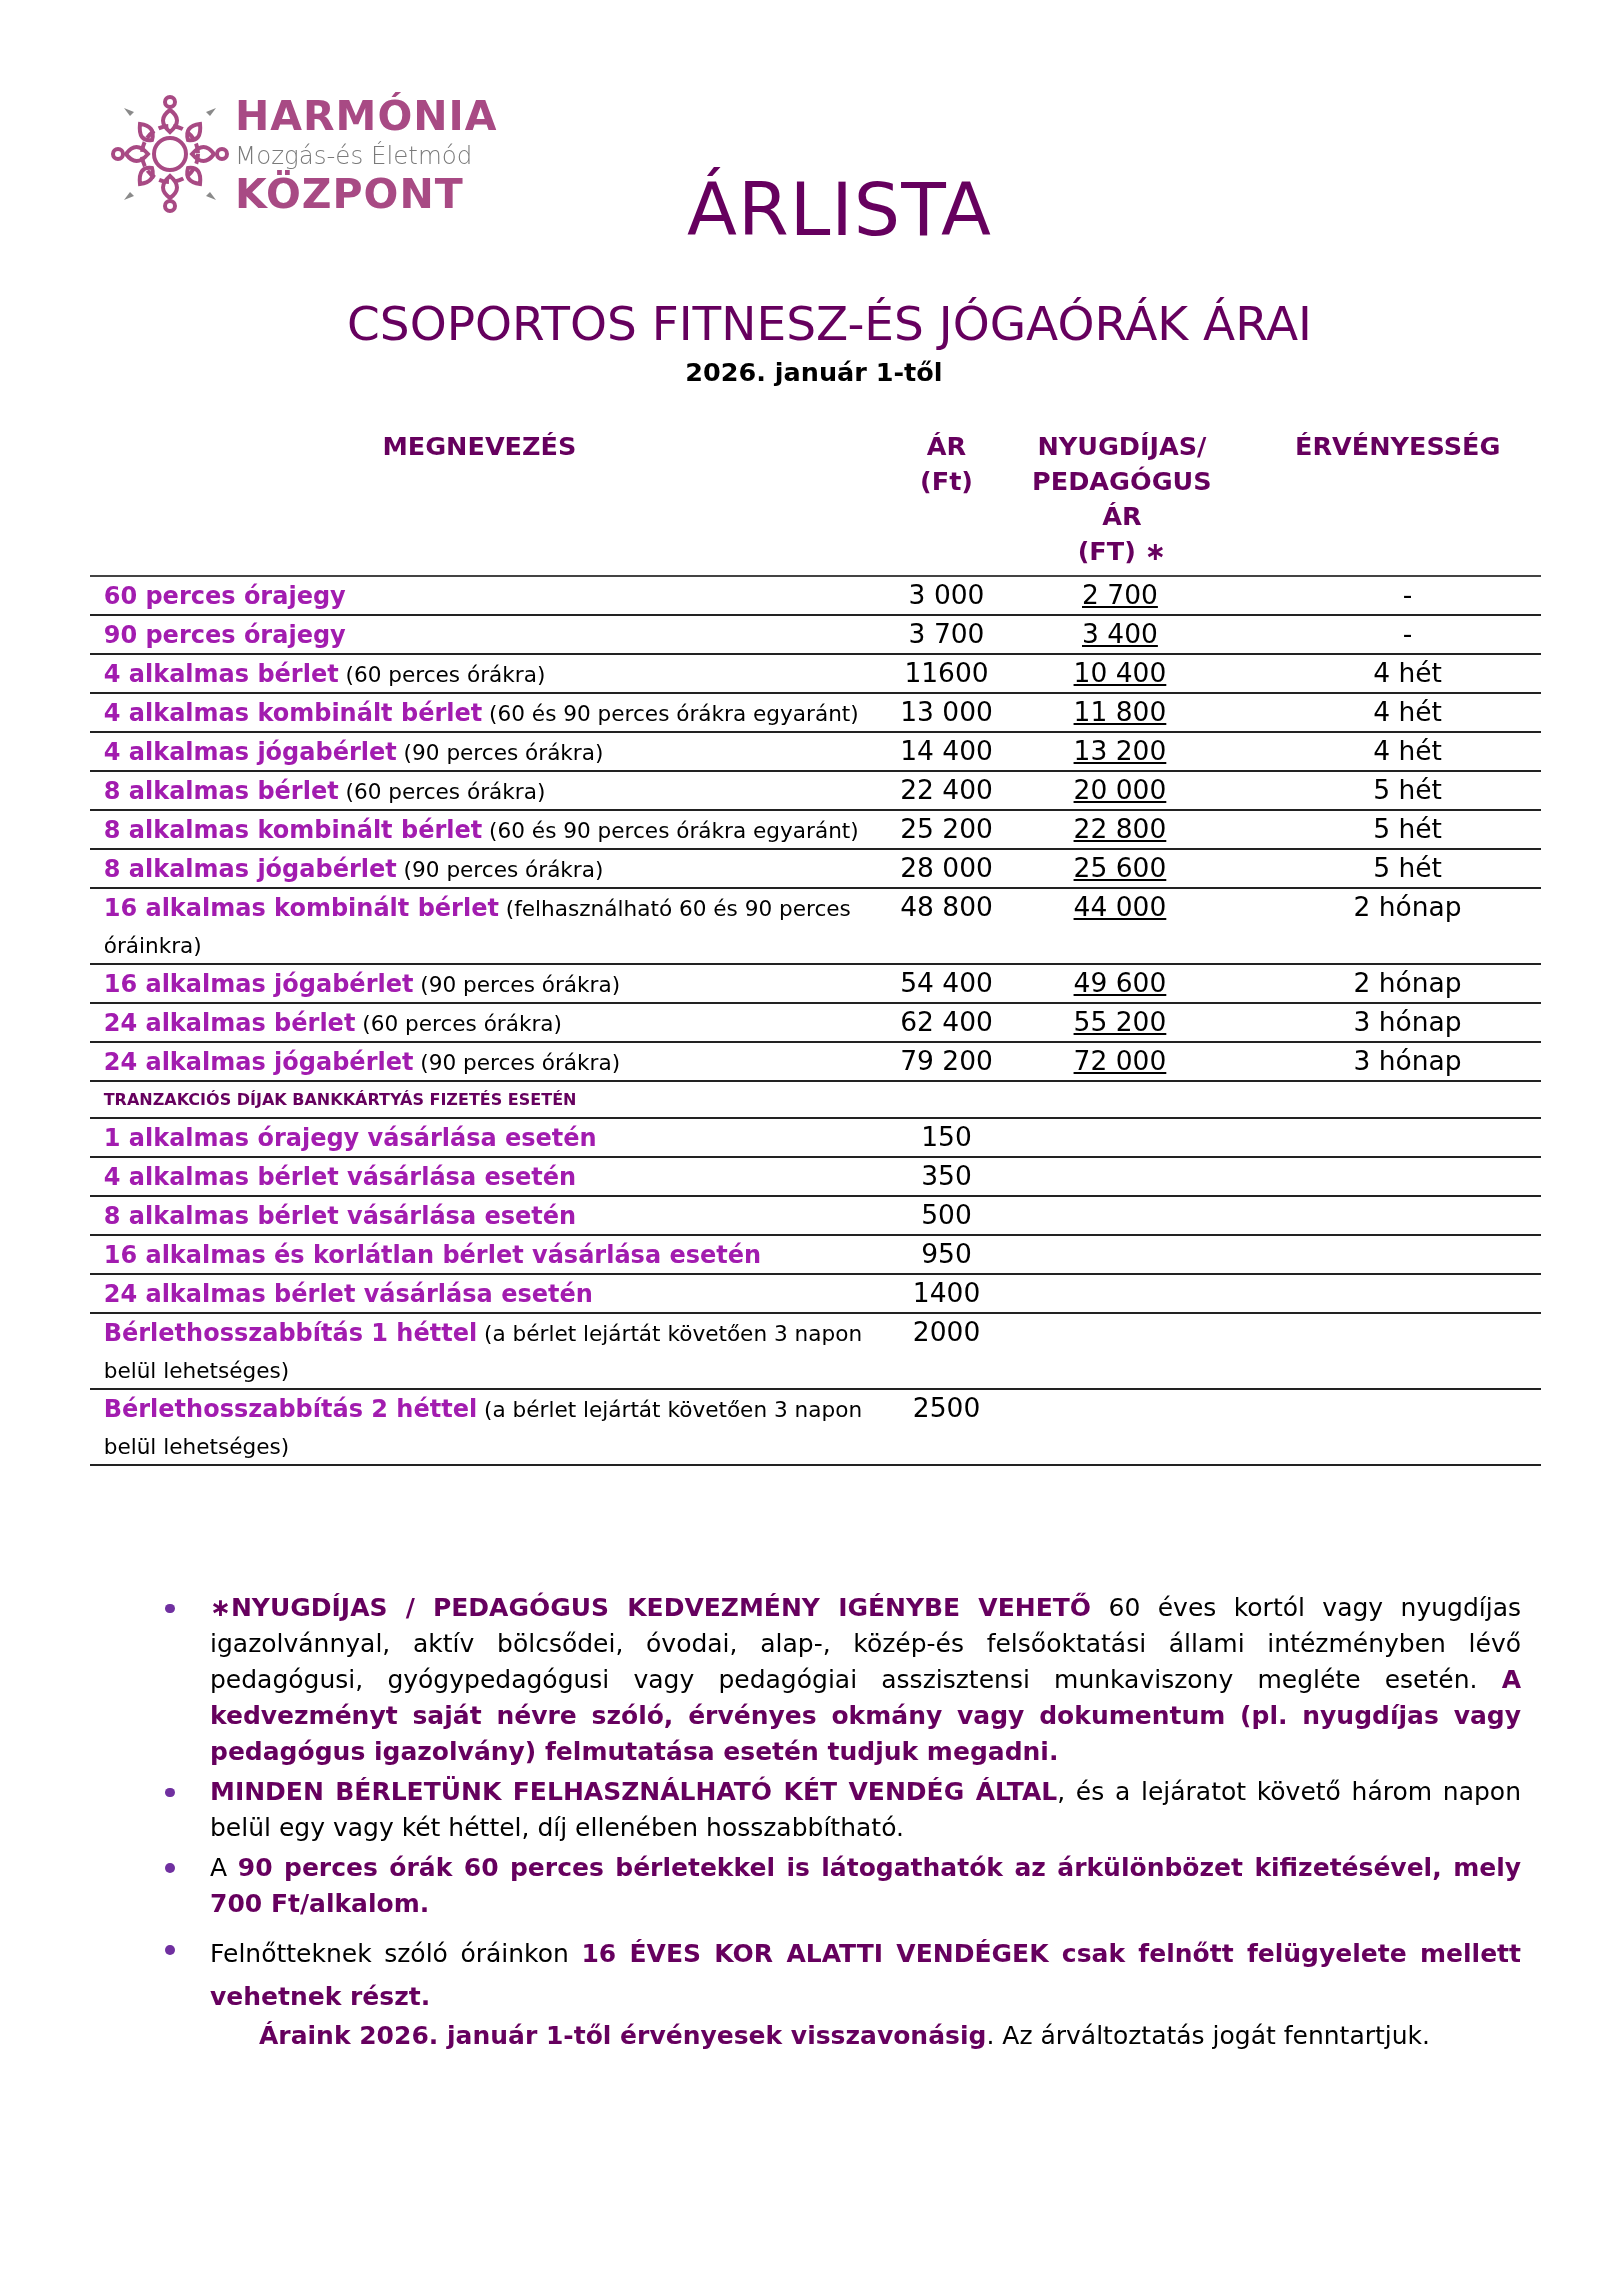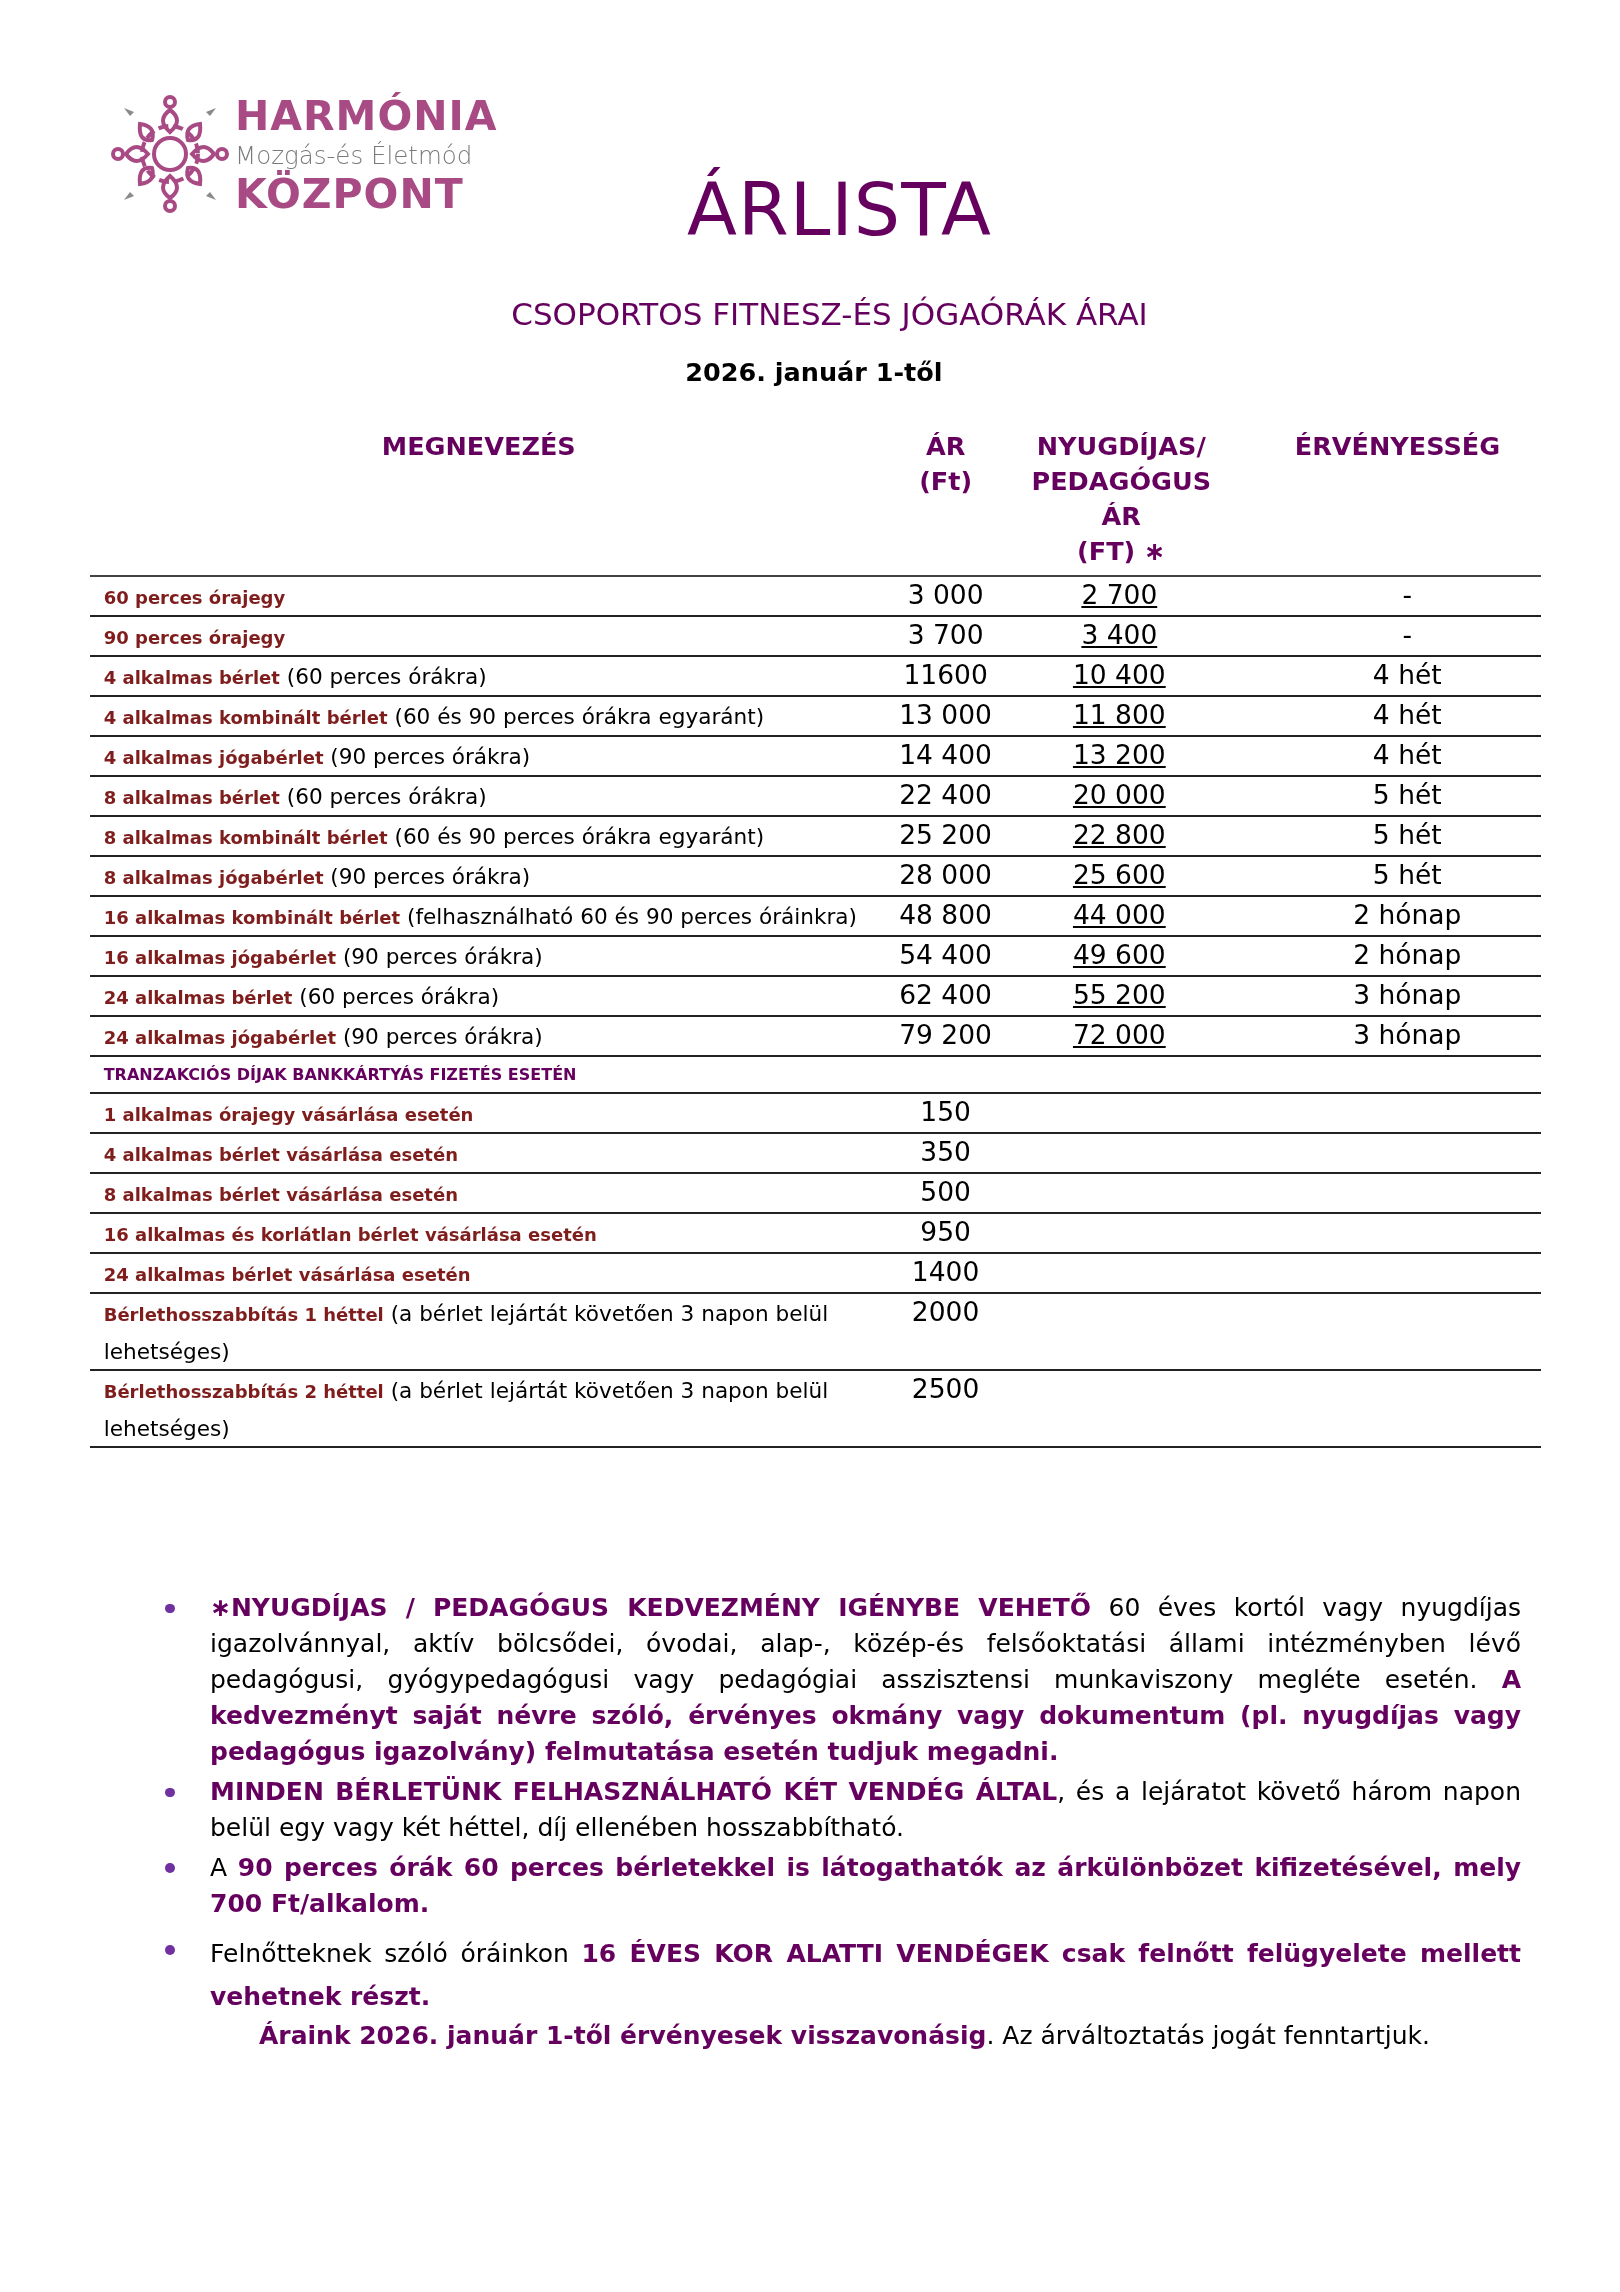--- a/index.html
+++ b/index.html
@@ -64,21 +64,21 @@
       letter-spacing: 1px;
       padding-left: 59px;
       box-sizing: border-box;
     }
     .subtitle {
       position: absolute;
       left: 0;
       width: 1620px;
       top: 296px;
       text-align: center;
-      font-size: 31px;
+      font-size: 47px;
       color: #66005e;
       font-weight: normal;
       letter-spacing: 0px;
       padding-left: 39px;
       box-sizing: border-box;
     }
     .date-line {
       position: absolute;
       left: 0;
       width: 1620px;
@@ -118,22 +118,22 @@
     }
     .col-name { width: 821px; }
     .col-price { width: 155px; text-align: center; }
     .col-disc { width: 188px; text-align: center; }
     .col-valid { width: 286px; text-align: center; }
     .price-table td.num { text-align: center; padding-left: 0; padding-right: 0; }
     .price-table td.num-disc { text-align: center; padding-left: 0; padding-right: 39px; text-decoration: underline; }
     .price-table td.num-valid { text-align: center; padding-left: 19.6px; padding-right: 0; }
     .name-strong {
       font-weight: bold;
-      color: #7f1d1d;
-      font-size: 18px;
+      color: #a21caf;
+      font-size: 24px;
     }
     .name-note {
       font-size: 21.6px;
       color: #000;
     }
     .section-head {
       font-weight: bold;
       color: #66005e;
       font-size: 16px;
     }

